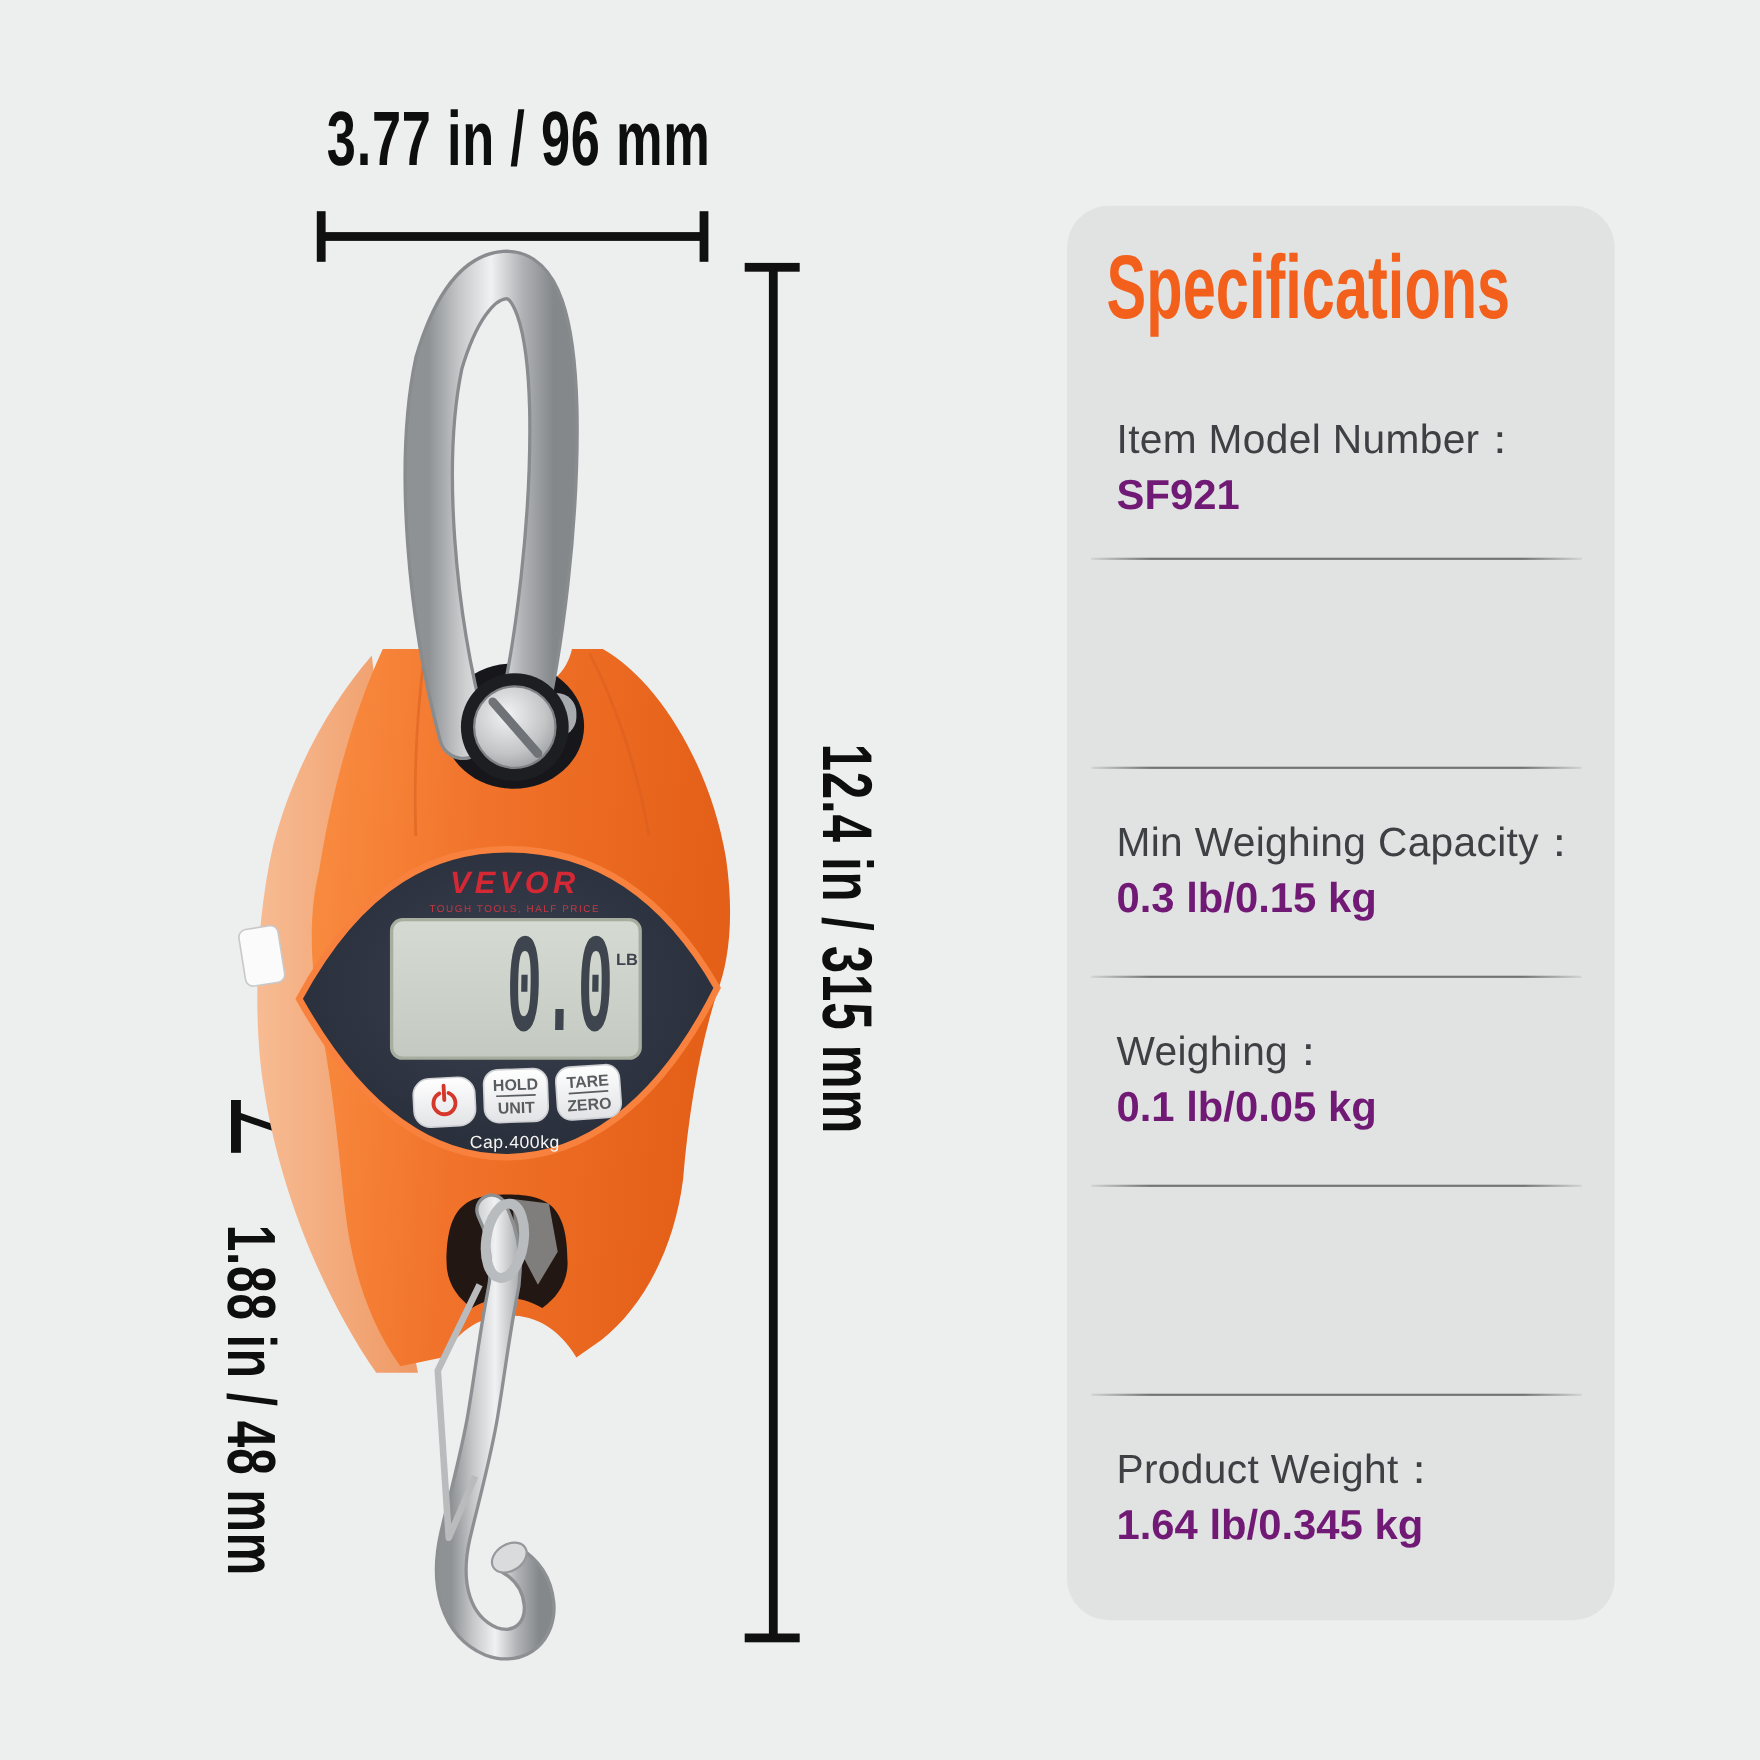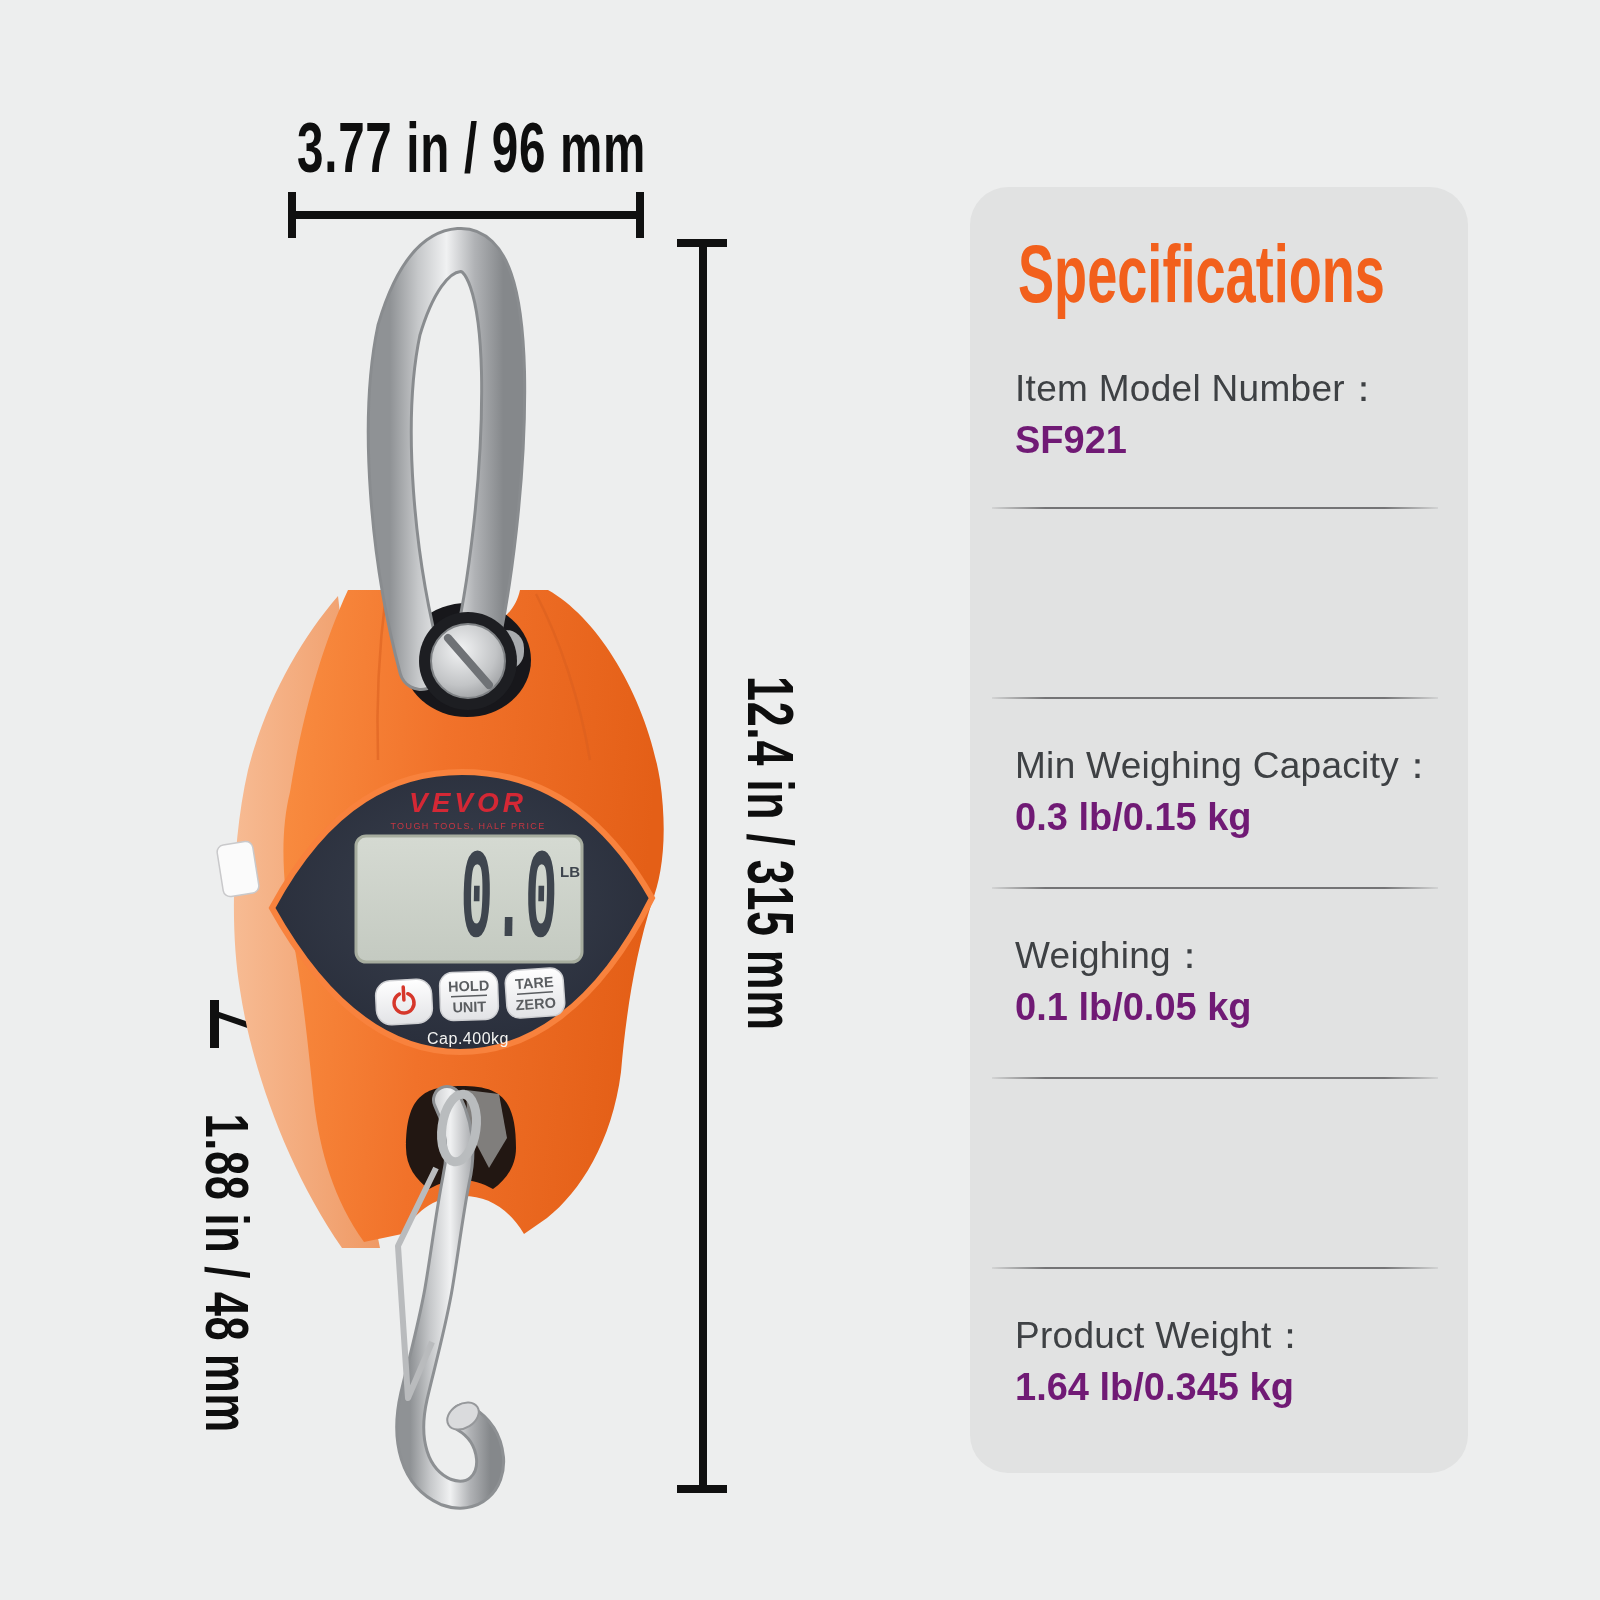--- a/index.html
+++ b/index.html
@@ -5,29 +5,29 @@
   html,body{margin:0;padding:0;}
   .stage{
     position:relative;width:1600px;height:1600px;overflow:hidden;
     background:#edeeee;font-family:"Liberation Sans",sans-serif;
   }
   .art{position:absolute;left:0;top:0;}
   .dim-label{
     position:absolute;color:#0e0e0e;font-weight:bold;white-space:nowrap;
   }
   .cond{display:inline-block;transform:scaleX(0.68);transform-origin:center;white-space:nowrap;letter-spacing:1px;}
-  .dim-width{left:215px;top:108px;width:500px;text-align:left;font-size:70px;}
+  .dim-width{left:215px;top:86px;width:500px;text-align:left;font-size:70px;}
   .dim-height{left:520px;top:818px;width:500px;height:64px;line-height:64px;text-align:center;font-size:64px;transform:rotate(90deg);}
   .dim-depth{left:22px;top:1222px;width:410px;height:56px;line-height:56px;text-align:center;font-size:62px;transform:rotate(90deg);}
   .dim-depth .cond,.dim-height .cond{transform:scaleX(0.70);}
   .spec-panel{
     position:absolute;left:970px;top:187px;width:498px;height:1286px;
     background:#e1e2e2;border-radius:38px;
   }
-  .spec-title{position:absolute;left:32px;top:30px;margin:16px;font-size:82px;font-weight:bold;color:#f2601c;line-height:1;}
+  .spec-title{position:absolute;left:32px;top:30px;margin:4px;font-size:82px;font-weight:bold;color:#f2601c;line-height:1;}
   .cond-h{display:inline-block;transform:scaleX(0.66);transform-origin:left center;white-space:nowrap;}
   .spec-row{position:absolute;left:45px;right:28px;}
   .spec-label{font-size:37px;color:#3e4144;letter-spacing:0.3px;line-height:1.15;}
   .spec-value{margin-top:8px;font-size:38px;font-weight:bold;color:#701a75;line-height:1.15;}
   .spec-divider{
     position:absolute;left:22px;right:30px;height:2px;
     background:linear-gradient(90deg, rgba(88,88,90,0.1), rgba(88,88,90,0.8) 12%, rgba(88,88,90,0.8) 88%, rgba(88,88,90,0.1));
   }
 </style>
 </head>
@@ -164,21 +164,21 @@
   </div>
   <div class="dim-label dim-depth">
     <span class="cond">1.88 in / 48 mm</span>
   </div>
 
   <section class="spec-panel">
     <h1 class="spec-title">
       <span class="cond-h">Specifications</span>
     </h1>
 
-    <div class="spec-row" style="top:181px">
+    <div class="spec-row" style="top:192px">
       <div class="spec-label">Item Model Number：</div>
       <div class="spec-value">SF921</div>
     </div>
     <div class="spec-divider" style="top:320px"></div>
 
     <div class="spec-divider" style="top:510px"></div>
 
     <div class="spec-row" style="top:558px">
       <div class="spec-label">Min Weighing Capacity：</div>
       <div class="spec-value">0.3 lb/0.15 kg</div>

